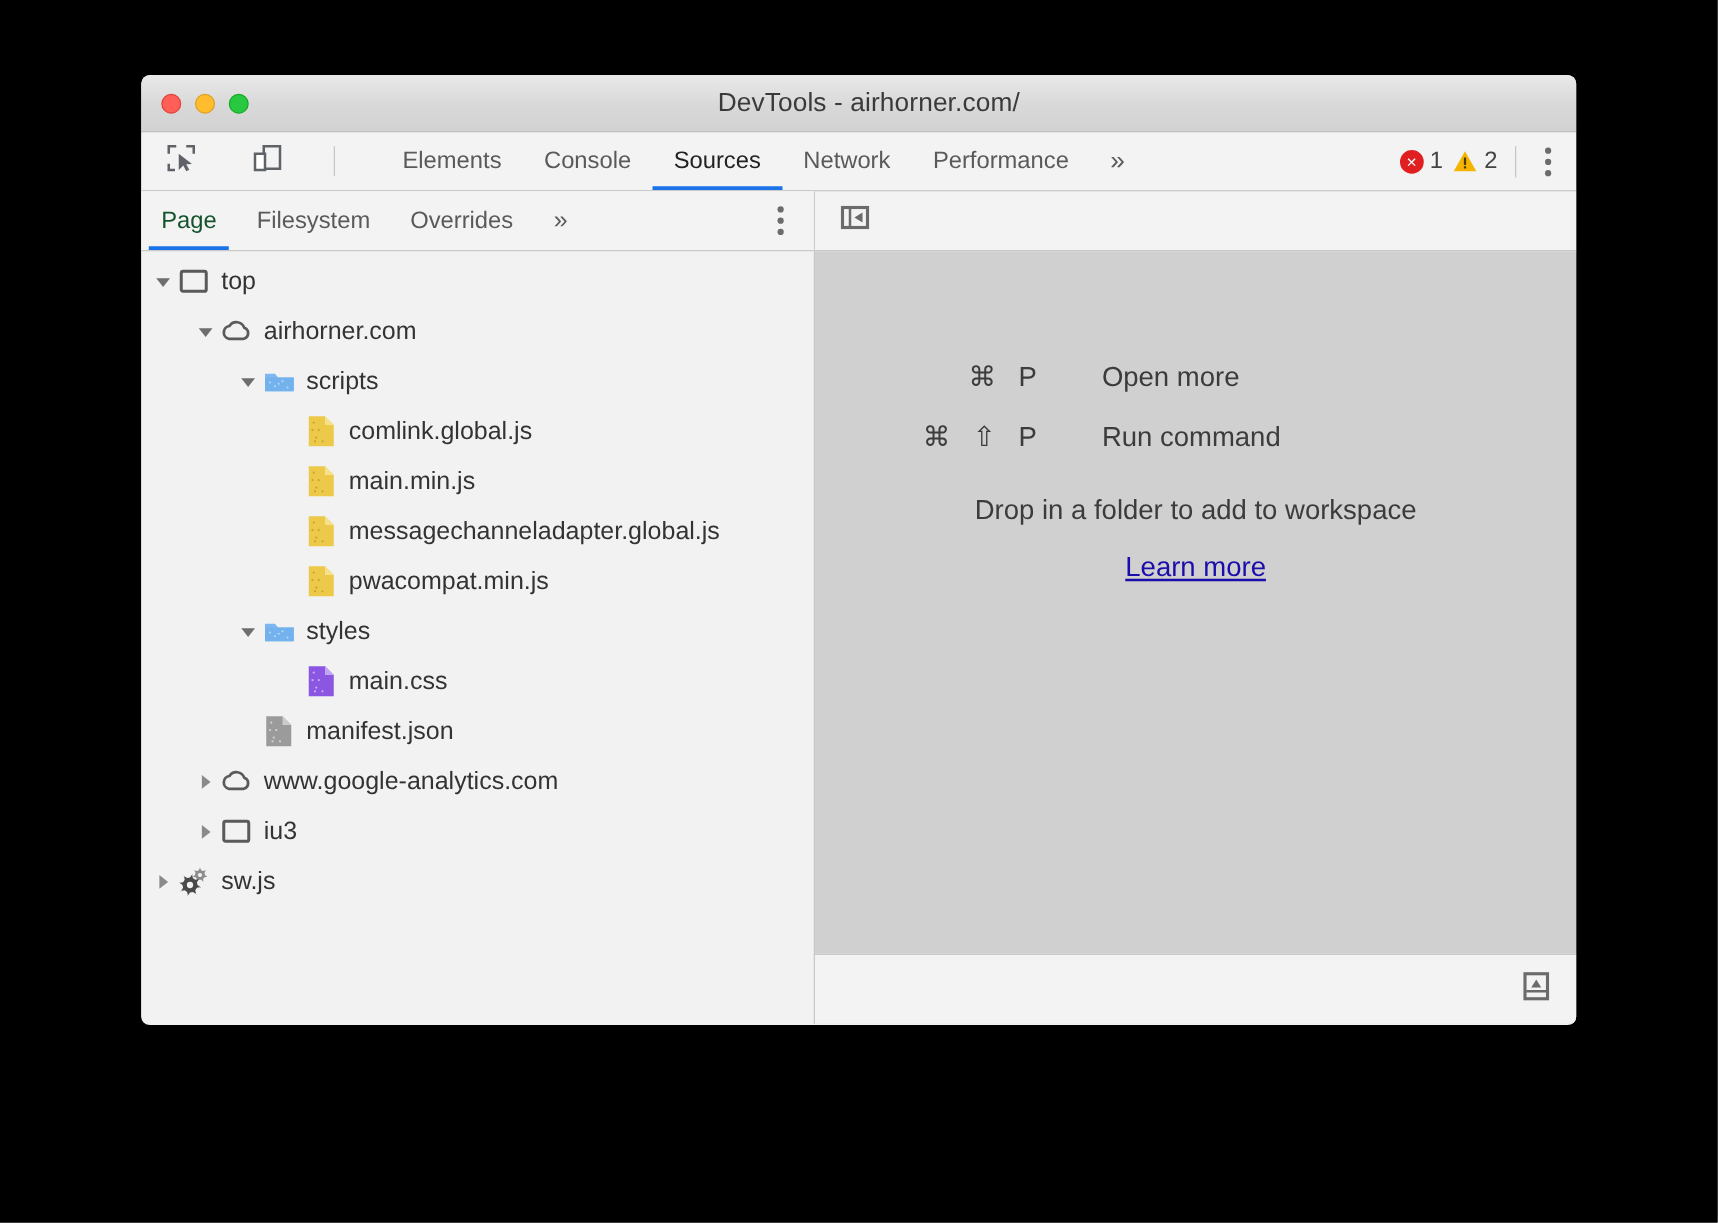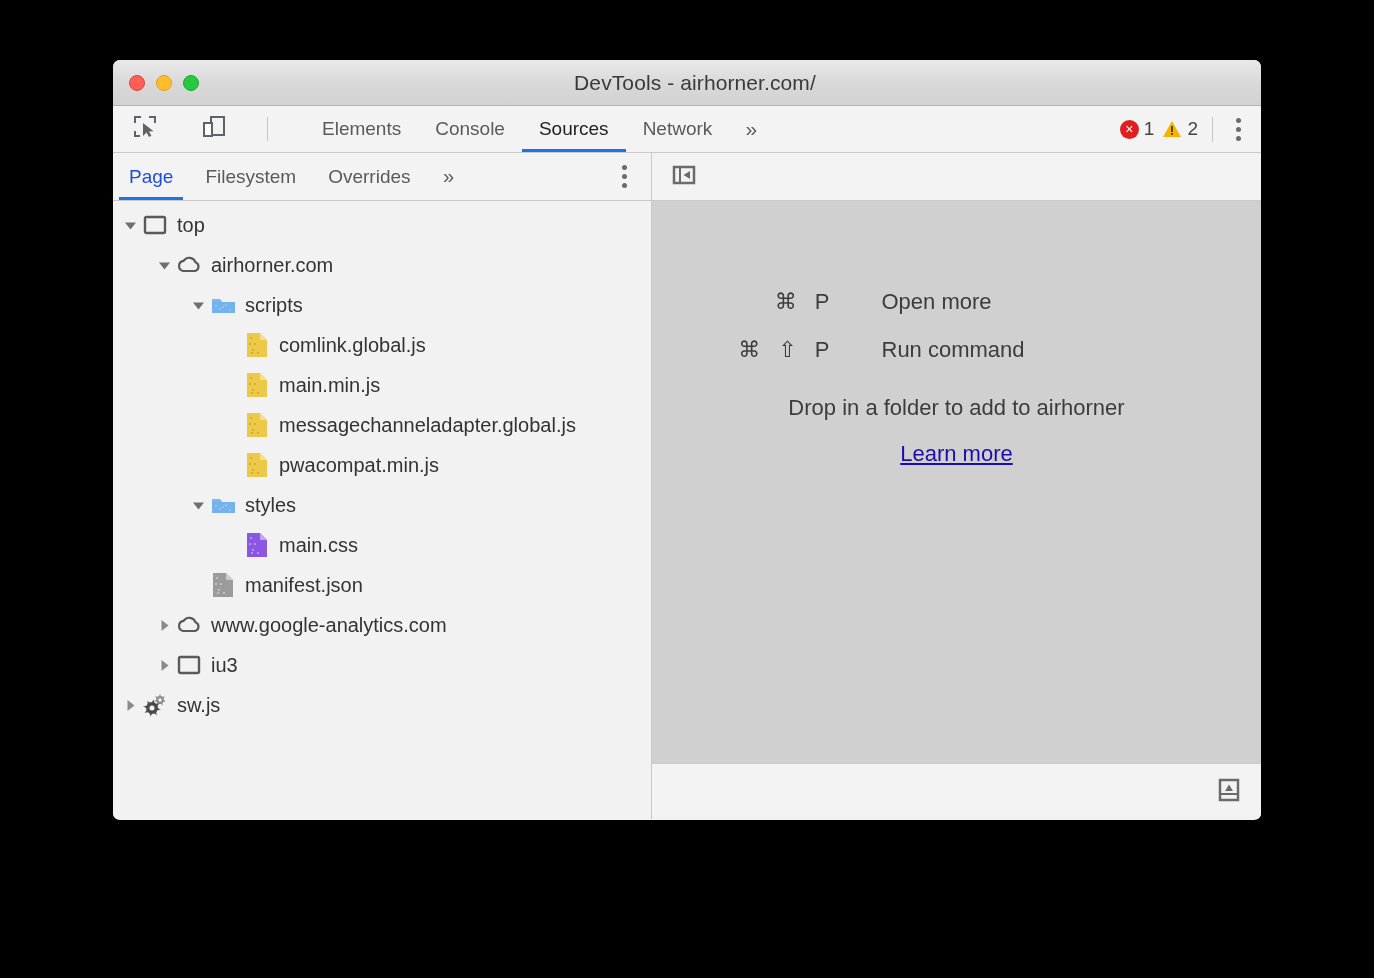--- a/index.html
+++ b/index.html
@@ -117,21 +117,21 @@
   }
   .nav-tab {
     position: relative;
     height: 100%;
     display: flex; align-items: center;
     padding: 0 16px;
     font-size: 19px;
     color: #5a5a5a;
     white-space: nowrap;
   }
-  .nav-tab.selected { color: #1d4ed8; }
+  .nav-tab.selected { color: #14532d; }
   .nav-tab.selected::after {
     content: "";
     position: absolute; left: 6px; right: 6px; bottom: 0;
     height: 3px; background: #1a73e8;
   }
   #nav-overflow {
     display: flex; align-items: center; justify-content: center;
     width: 44px; height: 100%; font-size: 20px; color: #5a5a5a;
   }
   #nav-kebab-wrap { margin-left: auto; padding-right: 14px; }
@@ -243,20 +243,23 @@
         <span>Elements</span>
       </div>
       <div class="panel-tab">
         <span>Console</span>
       </div>
       <div class="panel-tab selected">
         <span>Sources</span>
       </div>
       <div class="panel-tab">
         <span>Network</span>
+      </div>
+      <div class="panel-tab">
+        <span>Performance</span>
       </div>
       <div id="tab-overflow">
         <span>»</span>
       </div>
     </div>
 
     <div id="toolbar-right">
       <div class="issue-group">
         <span class="err-circle">
           <span>×</span>
@@ -539,21 +542,21 @@
 
       <div id="editor-empty">
         <div class="shortcut-row">
           <span class="sc-keys">⌘ P</span>
           <span class="sc-desc">Open more</span>
         </div>
         <div class="shortcut-row">
           <span class="sc-keys">⌘ ⇧ P</span>
           <span class="sc-desc">Run command</span>
         </div>
-        <div id="drop-hint">Drop in a folder to add to airhorner</div>
+        <div id="drop-hint">Drop in a folder to add to workspace</div>
         <a id="learn-more" href="#">Learn more</a>
       </div>
 
       <div id="editor-statusbar">
         <span>
           <svg width="28" height="28" viewBox="0 0 28 28">
             <rect x="5" y="4" width="18" height="20" fill="none" stroke="#6b6b6b" stroke-width="2.5"></rect>
             <line x1="6" y1="18" x2="22" y2="18" stroke="#6b6b6b" stroke-width="2"></line>
             <path d="M10 15 L18 15 L14 8.5 Z" fill="#6b6b6b"></path>
           </svg>

